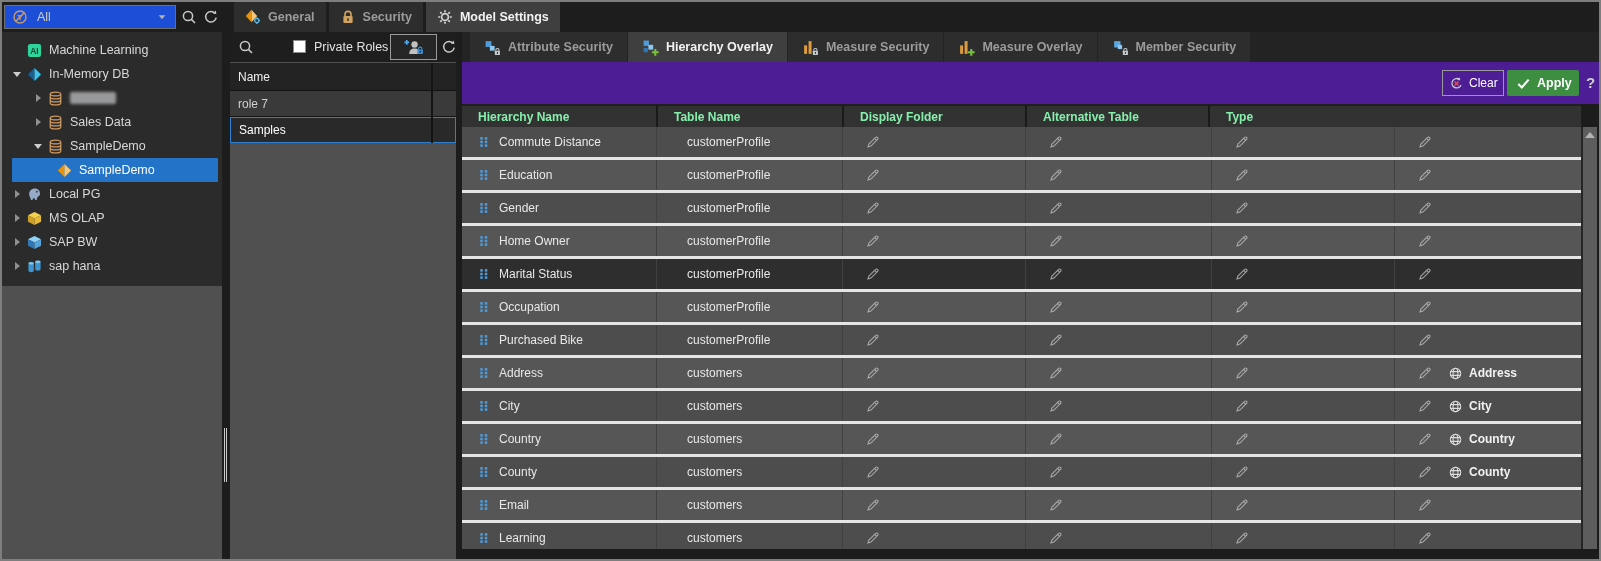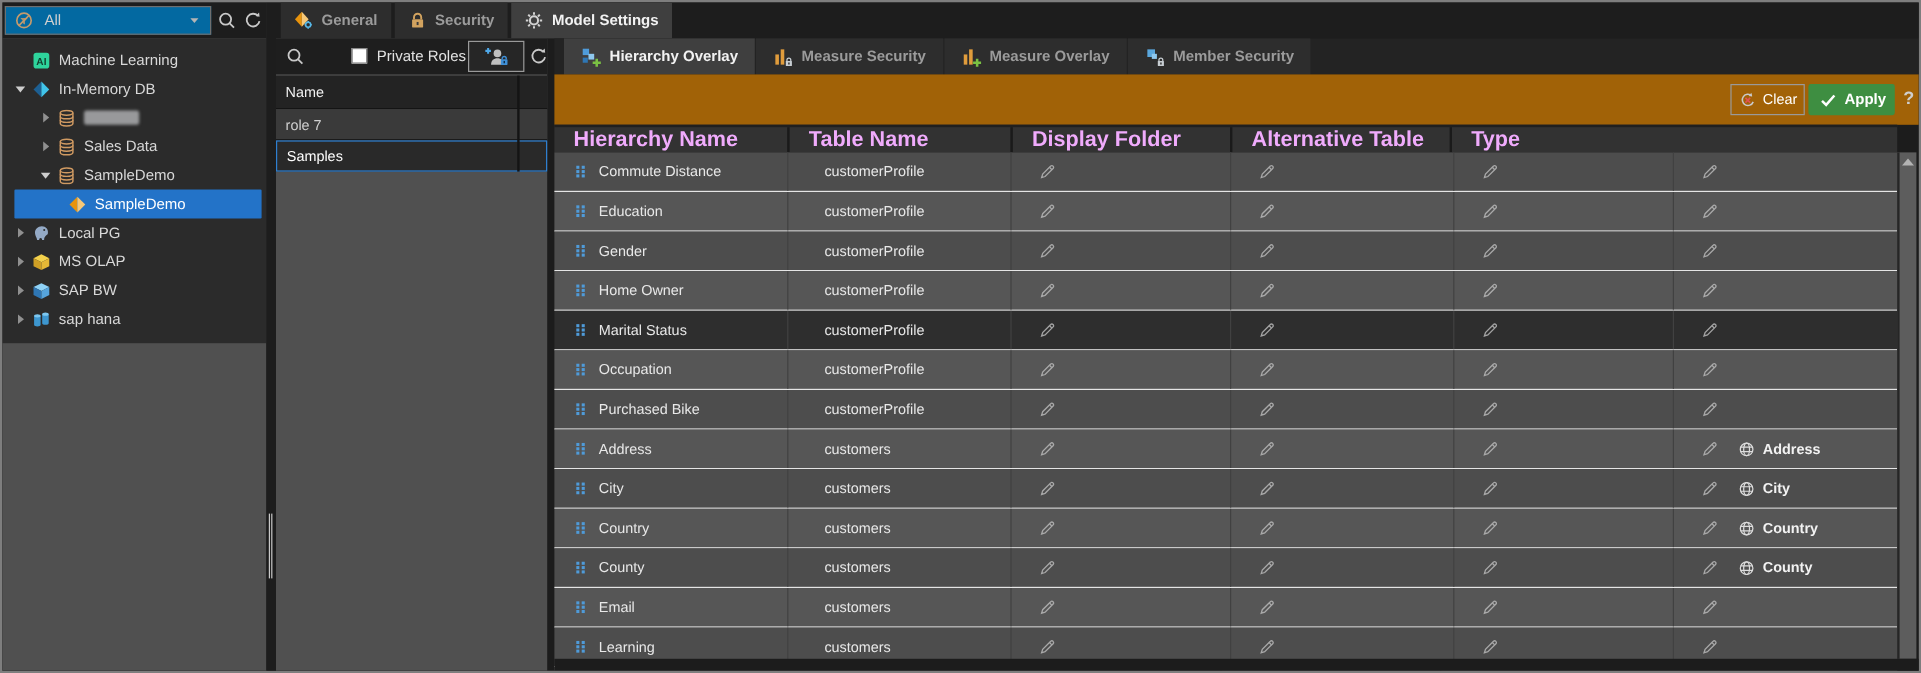--- a/index.html
+++ b/index.html
@@ -5,21 +5,21 @@
   * { margin:0; padding:0; }
   body { background:#3a3a3a; font-family:"Liberation Sans",sans-serif; }
   .window{position:relative;width:1601px;height:561px;background:#1c1c1c;border:2px solid #7e7e7e;
     box-sizing:border-box;overflow:hidden;font-family:"Liberation Sans",sans-serif;}
   svg{flex:none;display:block}
   .ic12{width:12px;height:12px}.ic15{width:15px;height:15px}.ic16{width:16px;height:16px}.ic17{width:17px;height:17px}
 
   
   .left-panel{position:absolute;left:0;top:0;width:220px;height:557px;background:#505050}
   .lp-top{position:absolute;left:0;top:0;width:220px;height:30px;background:#1d1d1d}
-  .dropdown{position:absolute;left:2px;top:3px;width:172px;height:24px;background:#0369a1;border:1px solid #6f6f6f;
+  .dropdown{position:absolute;left:2px;top:3px;width:172px;height:24px;background:#1d4ed8;border:1px solid #6f6f6f;
     display:flex;align-items:center;gap:9px;padding:8px 7px;box-sizing:border-box}
   .dd-val{flex:1;color:#cfcfcf;font-size:12.5px}
   .lp-search{position:absolute;left:179px;top:7px}
   .lp-refresh{position:absolute;left:201px;top:7px}
   .tree{position:absolute;left:0;top:30px;width:220px;height:254px;background:#2b2b2b;padding-top:6px;box-sizing:border-box}
   .titem{height:24px;display:flex;align-items:center;font-size:12.5px;color:#d8d8d8;white-space:nowrap;box-sizing:border-box}
   .titem svg{margin-right:7px}
   .ind0{padding-left:8px}.ind1{padding-left:29px}.ind2{padding-left:28px}
   .arr{width:17px;height:16px;flex:none;position:relative}
   .arrow-collapsed::before{content:"";position:absolute;left:5px;top:4px;border-left:5px solid #909090;
@@ -55,35 +55,35 @@
     padding-left:8px;color:#cfcfcf;font-size:12px;box-sizing:border-box}
   .rrow.sel{background:#292929;border:1px solid #2e7fd0;color:#fff}
   .rline{position:absolute;left:201px;top:0;width:2px;height:80px;background:#141414}
 
   
   .right-panel{position:absolute;left:460px;top:30px;width:1137px;height:527px}
   .stabs{position:absolute;left:0;top:0;width:1137px;height:30px;background:#232323;display:flex;gap:1px;padding-left:8px;box-sizing:border-box}
   .stab{display:flex;align-items:center;gap:7px;padding:0 14px;height:30px;background:#2d2d2d;color:#9b9b9b;
     font-weight:bold;font-size:12.5px;box-sizing:border-box;cursor:default}
   .stab.active{background:#3f3f3f;color:#f2f2f2}
-  .abar{position:absolute;left:0;top:30px;width:1137px;height:42px;background:#a16207}
+  .abar{position:absolute;left:0;top:30px;width:1137px;height:42px;background:#4c1d95}
   .btn-clear{position:absolute;left:980px;top:8px;width:62px;height:26px;background:transparent;border:1px solid #9a9a9a;
     color:#fff;font-size:12px;display:flex;align-items:center;gap:5px;padding:0 6px;box-sizing:border-box;font-family:inherit;cursor:default}
   .btn-apply{position:absolute;left:1045px;top:8px;width:72px;height:26px;background:#3e8e41;border:none;border-radius:2px;
     color:#fff;font-weight:bold;font-size:12.5px;display:flex;align-items:center;gap:6px;padding:0 9px;box-sizing:border-box;font-family:inherit;cursor:default}
   .help{position:absolute;left:1124px;top:12px;color:#cfcfcf;font-weight:bold;font-size:15px;cursor:default}
 
   
   .thead{position:absolute;left:0;top:72px;width:1119px;height:23px;display:flex;background:#323232;border-top:2px solid #1f1f1f;box-sizing:border-box}
-  .th{display:flex;align-items:center;padding-left:16px;color:#f0abfc;font-weight:bold;font-size:18px;
+  .th{display:flex;align-items:center;padding-left:16px;color:#86efac;font-weight:bold;font-size:12px;
     box-sizing:border-box;border-left:2px solid #1a1a1a}
   .th:first-child{border-left:none}
   .c0{width:194px}.c1{width:186px}.c2{width:183px}.c3{width:186px}.c4{width:183px}.c5{width:187px}
   .tbody{position:absolute;left:0;top:95px;width:1119px}
-  .trow{display:flex;height:33px;box-sizing:border-box;border-bottom:1px solid #e5e5e5}
+  .trow{display:flex;height:33px;box-sizing:border-box;border-bottom:3px solid #e5e5e5}
   .trow:nth-child(odd){background:#4d4d4d}
   .trow:nth-child(even){background:#565656}
   .trow.hl{background:#2e2e2e}
   .trow.partial{height:11px;overflow:hidden;border-bottom:none}
   .tc{display:flex;align-items:center;box-sizing:border-box;border-left:1px solid #414141;overflow:hidden}
   .tc:first-child{border-left:none}
   .tc.c0{padding-left:16px;gap:9px}
   .tc.c1{padding-left:30px}
   .tc.c2,.tc.c3,.tc.c4,.tc.c5{padding-left:22px}
   .cell-text{color:#e8e8e8;font-size:12px;white-space:nowrap}
@@ -416,20 +416,26 @@
           <span>Samples</span>
         </div>
 
       <div class="rline"></div>
     </div>
   </div>
 
   <div class="right-panel">
     <div class="stabs">
 
+        <div class="stab">
+          <svg class="ic17">
+            <use href="#attr-sec"></use>
+          </svg>
+          <span>Attribute Security</span>
+        </div>
 
         <div class="stab active">
           <svg class="ic17">
             <use href="#hier-ovl"></use>
           </svg>
           <span>Hierarchy Overlay</span>
         </div>
 
         <div class="stab">
           <svg class="ic17">

